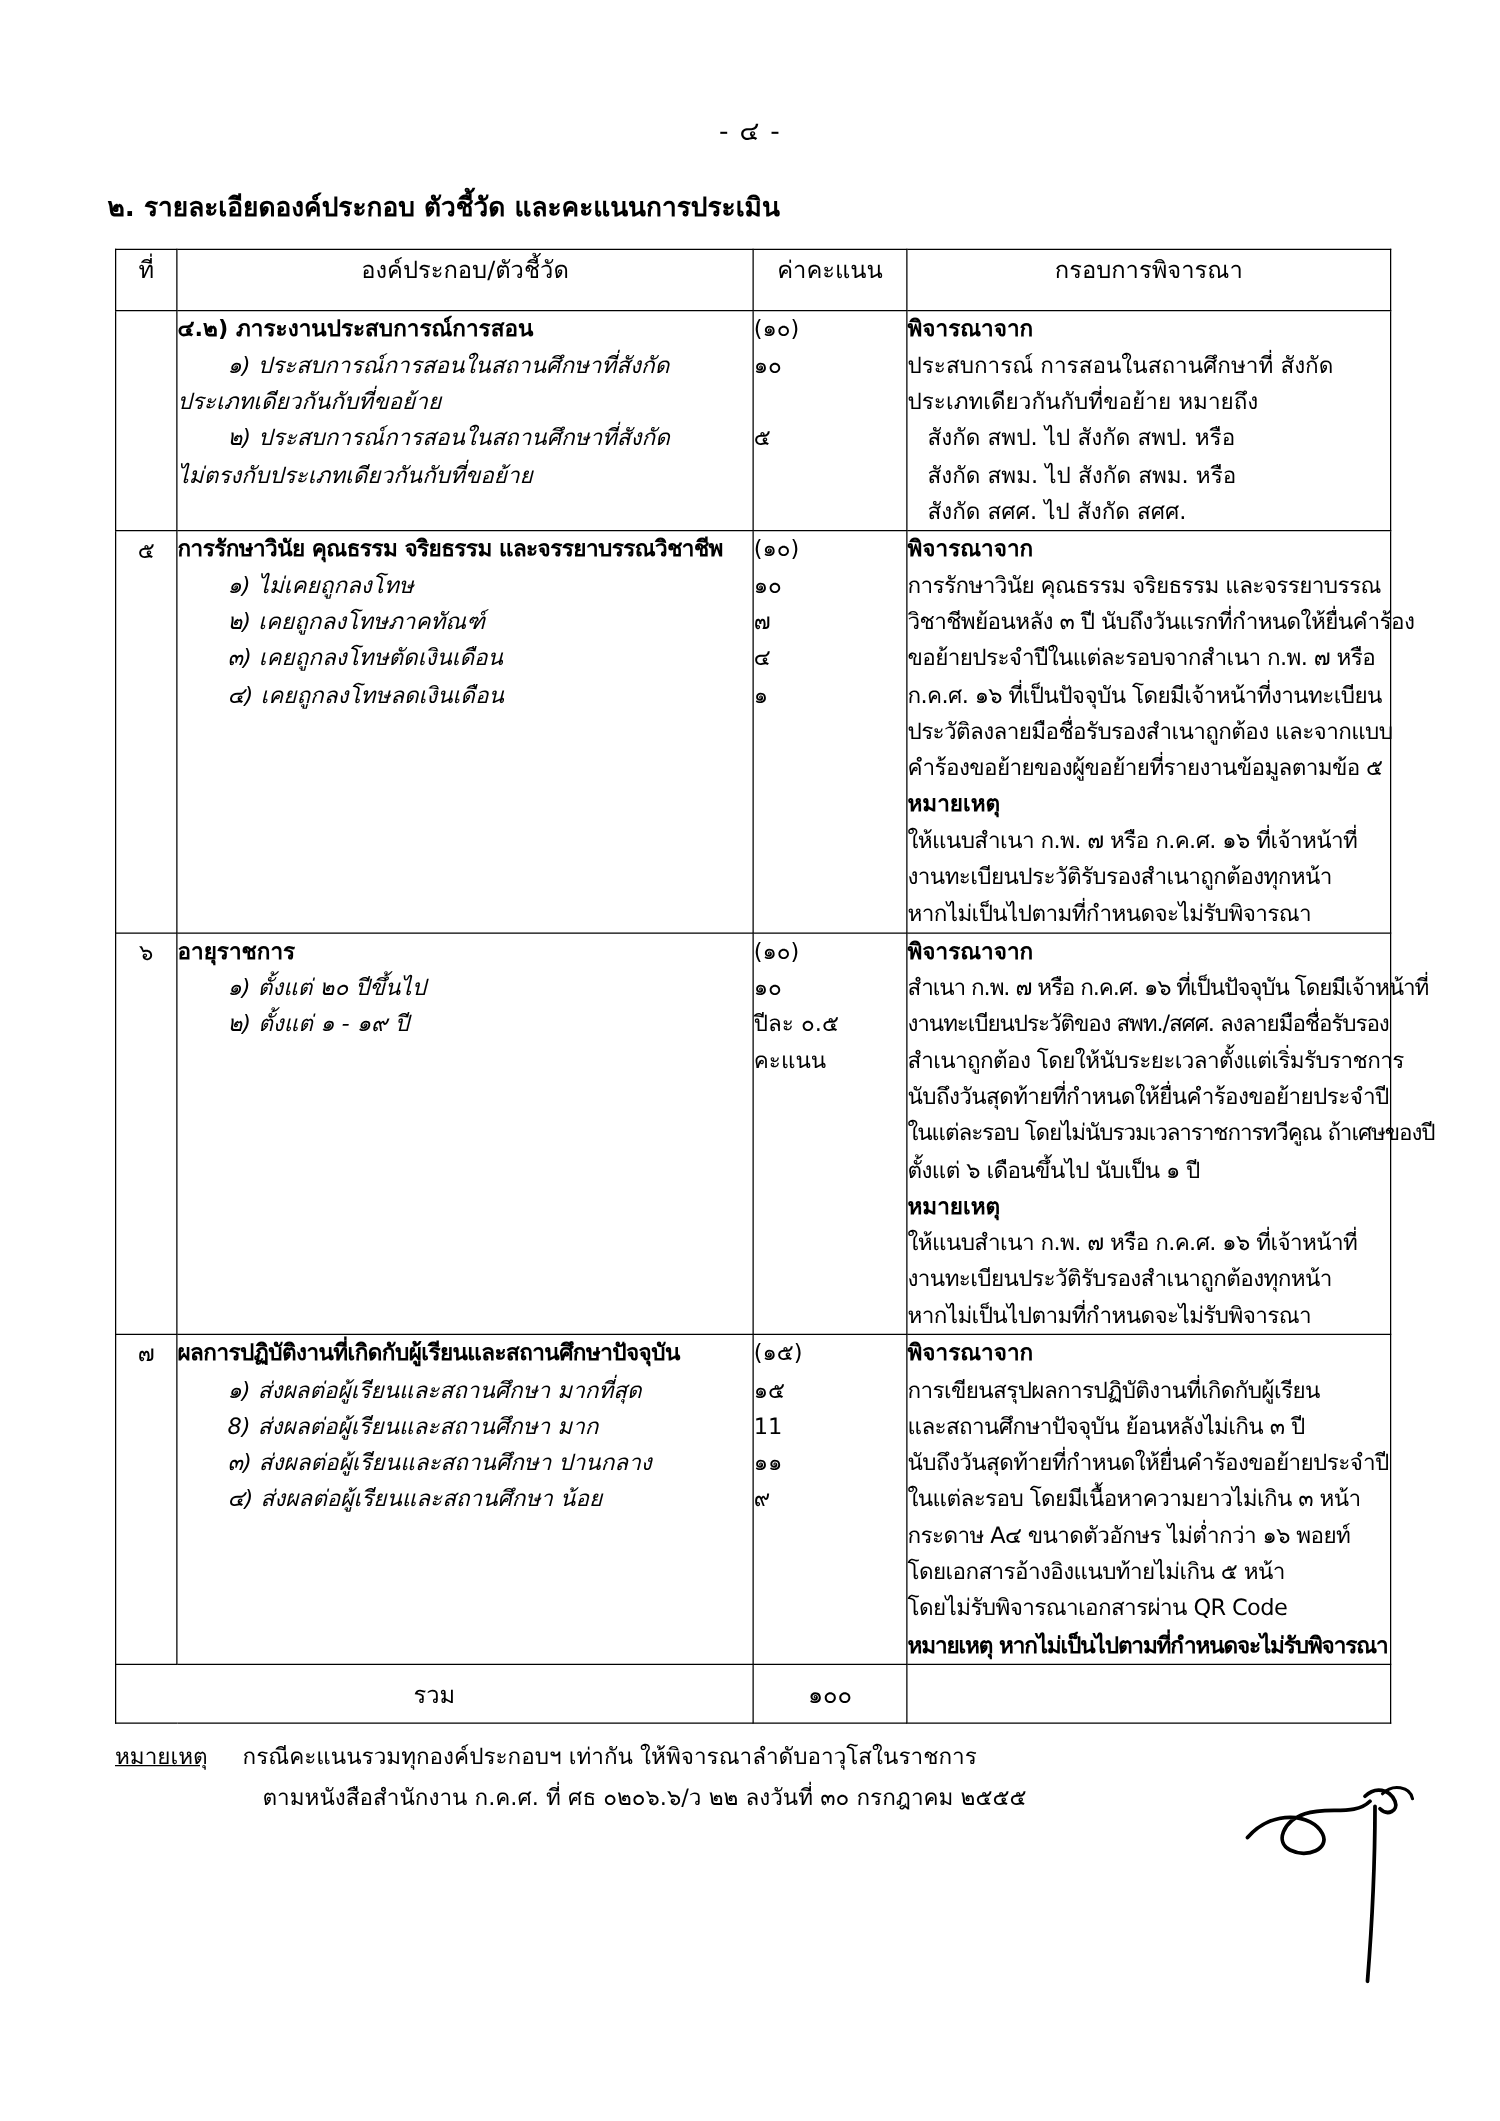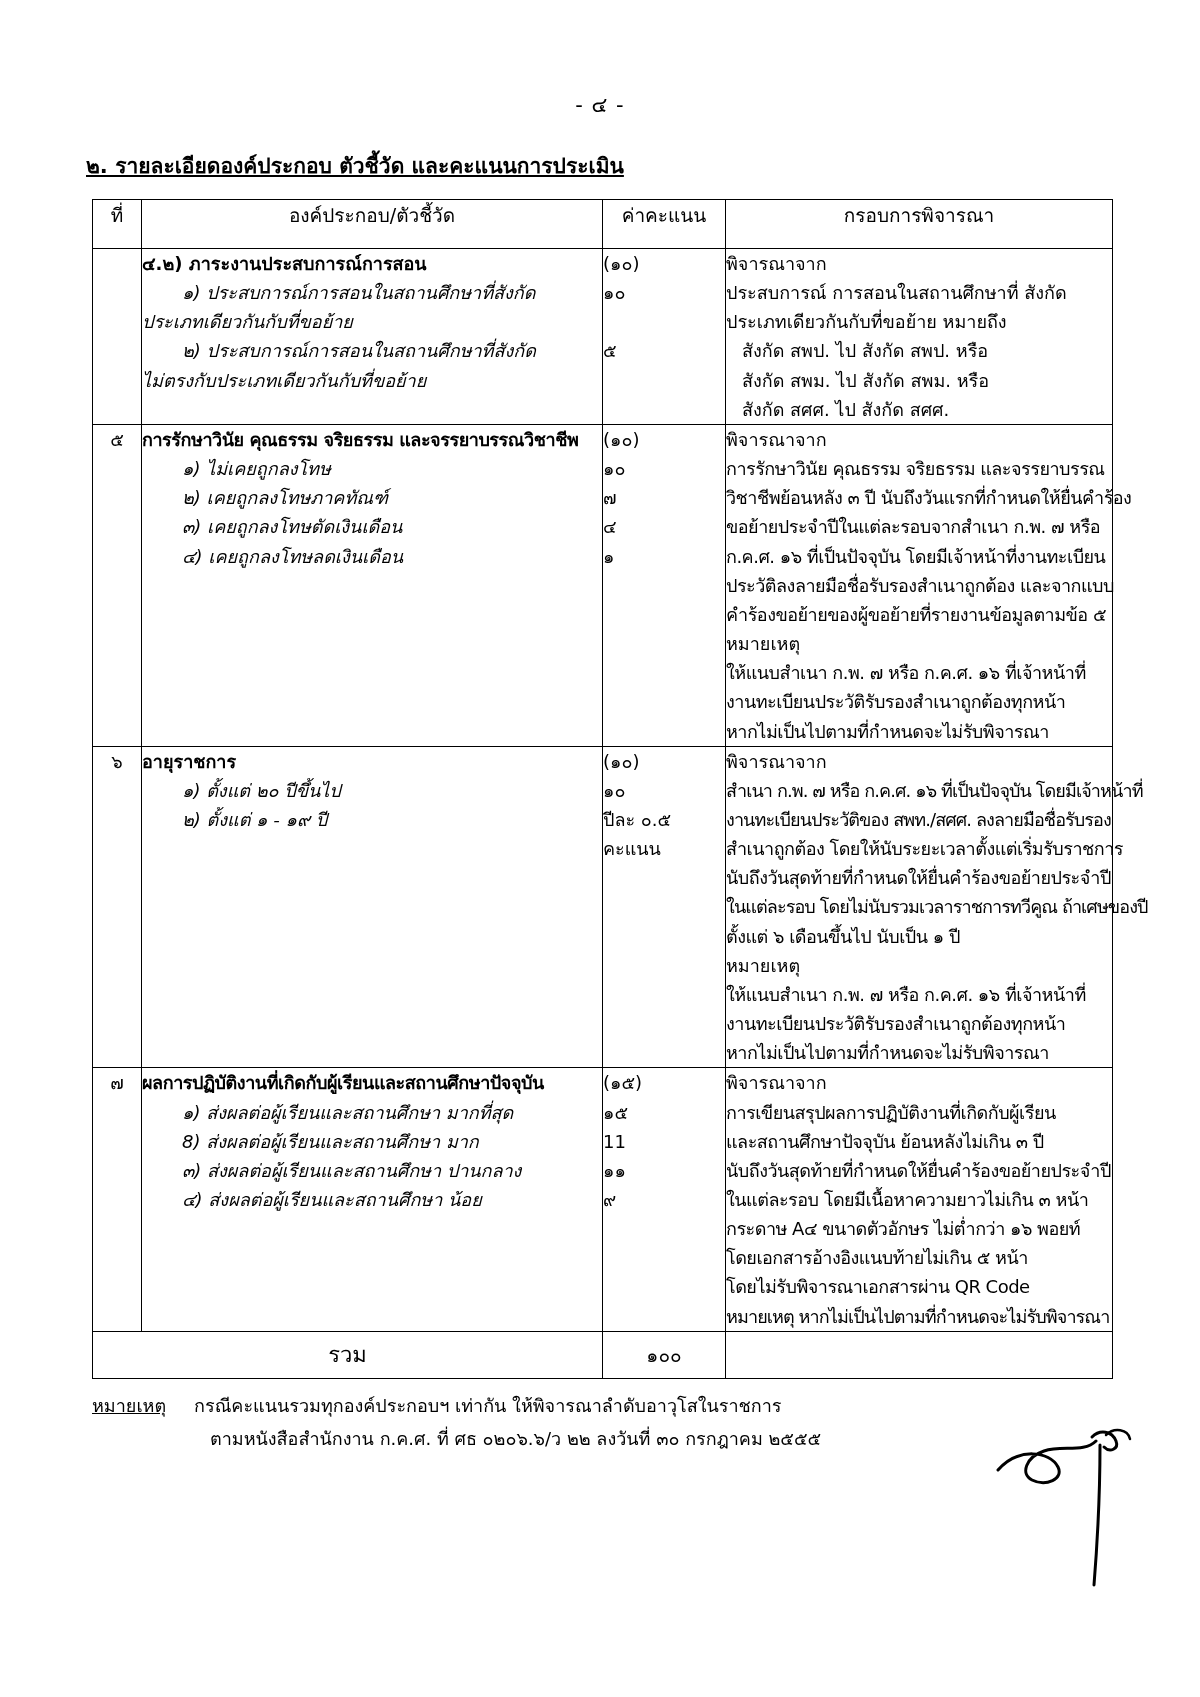--- a/index.html
+++ b/index.html
@@ -25,21 +25,20 @@
   .page-number {
     text-align: center;
     font-size: 21px;
     padding-top: 88px;
     letter-spacing: 1px;
   }
   .section-heading {
     font-size: 21px;
     font-weight: bold;
     margin: 28px 0 0 86px;
-    text-decoration: underline;
   }
   table.assessment {
     border-collapse: collapse;
     margin: 17px 0 0 92px;
     width: 1016px;
     table-layout: fixed;
   }
   table.assessment th,
   table.assessment td {
     border: 1.6px solid #000;
@@ -89,31 +88,31 @@
   .sub-item {
     display: block;
     text-indent: 40px;
     font-style: italic;
   }
   .sub-item.cont { text-indent: 0; }
   .score-line { display: block; }
   .score-line.blank { visibility: hidden; }
   .frame-line { display: block; white-space: nowrap; }
   .frame-line.indent { text-indent: 16px; }
-  .bold { font-weight: normal; }
+  .bold { font-weight: bold; }
   .frame-line.squeeze { letter-spacing: -0.5px; }
   .frame-line.squeeze2 { letter-spacing: -0.9px; font-size: 18px; }
 
   tr.total-row td {
     height: 46px;
     vertical-align: middle;
   }
   td.total-label {
     text-align: center;
-    font-size: 22px;
+    font-size: 19px;
   }
   td.total-score {
     text-align: center;
     font-size: 19px;
   }
   .footnote {
     margin: 10px 0 0 92px;
     font-size: 18px;
     line-height: 1.85;
     position: relative;

